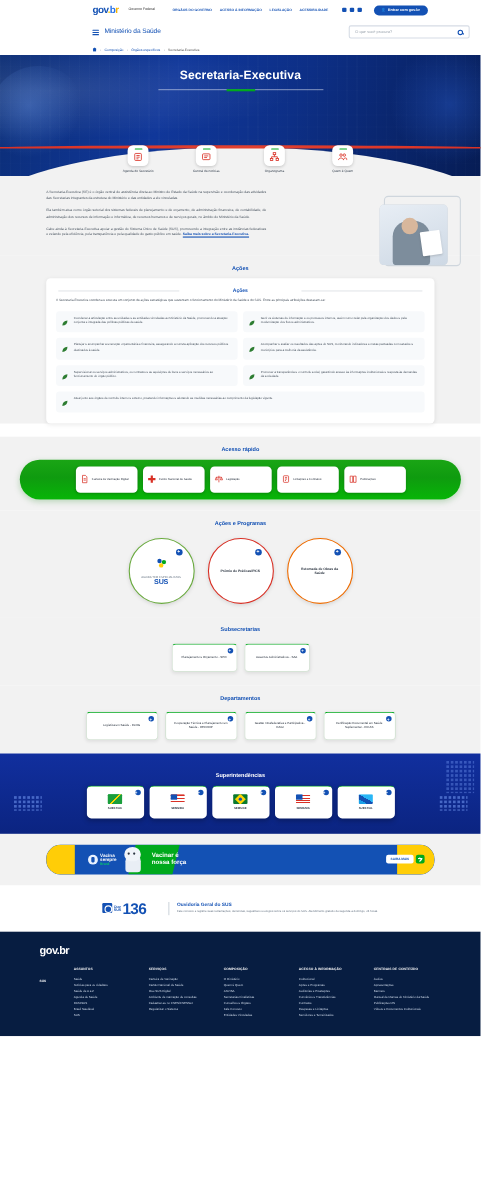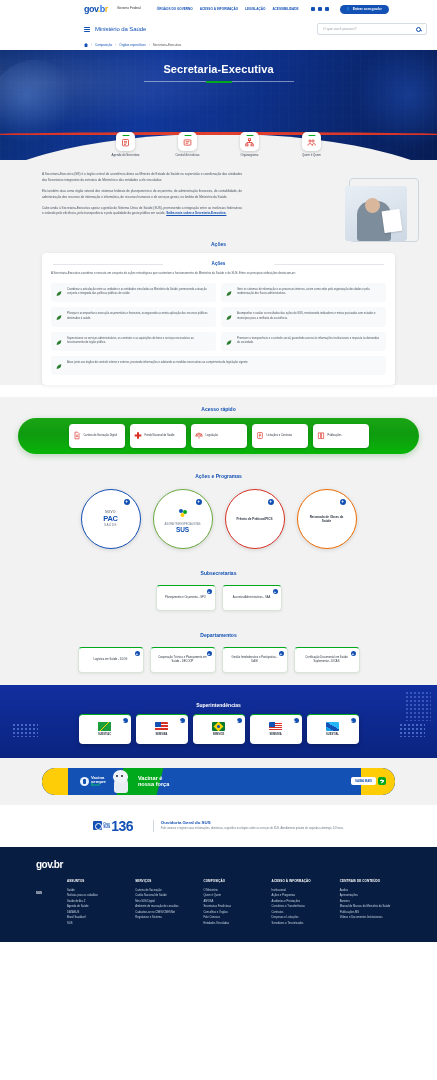--- a/index.html
+++ b/index.html
@@ -518,28 +518,20 @@
         <path d="M4 4h7v17H4zM13 4h7v17h-7z"></path>
       </svg>
       <span>Publicações</span>
     </div>
   </div>
 </div>
 
 <div class="sec-grey">
   <div class="sec-title">Ações e Programas</div>
   <div class="circles">
-    <div class="circ" style="border:1.6px solid #1351b4">
-      <span class="plus">+</span>
-      <div class="pacbox">
-        <div class="p1">NOVO</div>
-        <div class="p2"><span class="a">PAC</span></div>
-        <div class="p3">SAÚDE</div>
-      </div>
-    </div>
     <div class="circ" style="border:1.6px solid #6aab3f">
       <span class="plus">+</span>
       <div class="susbox">
         <svg width="14" height="12" viewBox="0 0 24 24">
           <circle cx="8" cy="8" r="4" fill="#1351b4"></circle>
             <circle cx="16" cy="10" r="4" fill="#00a91c"></circle>
           <circle cx="11" cy="16" r="4" fill="#ffcd07"></circle>
         </svg>
         <div class="s1">AGORA TEM ESPECIALISTAS</div>
         <div class="s2">SUS</div>

